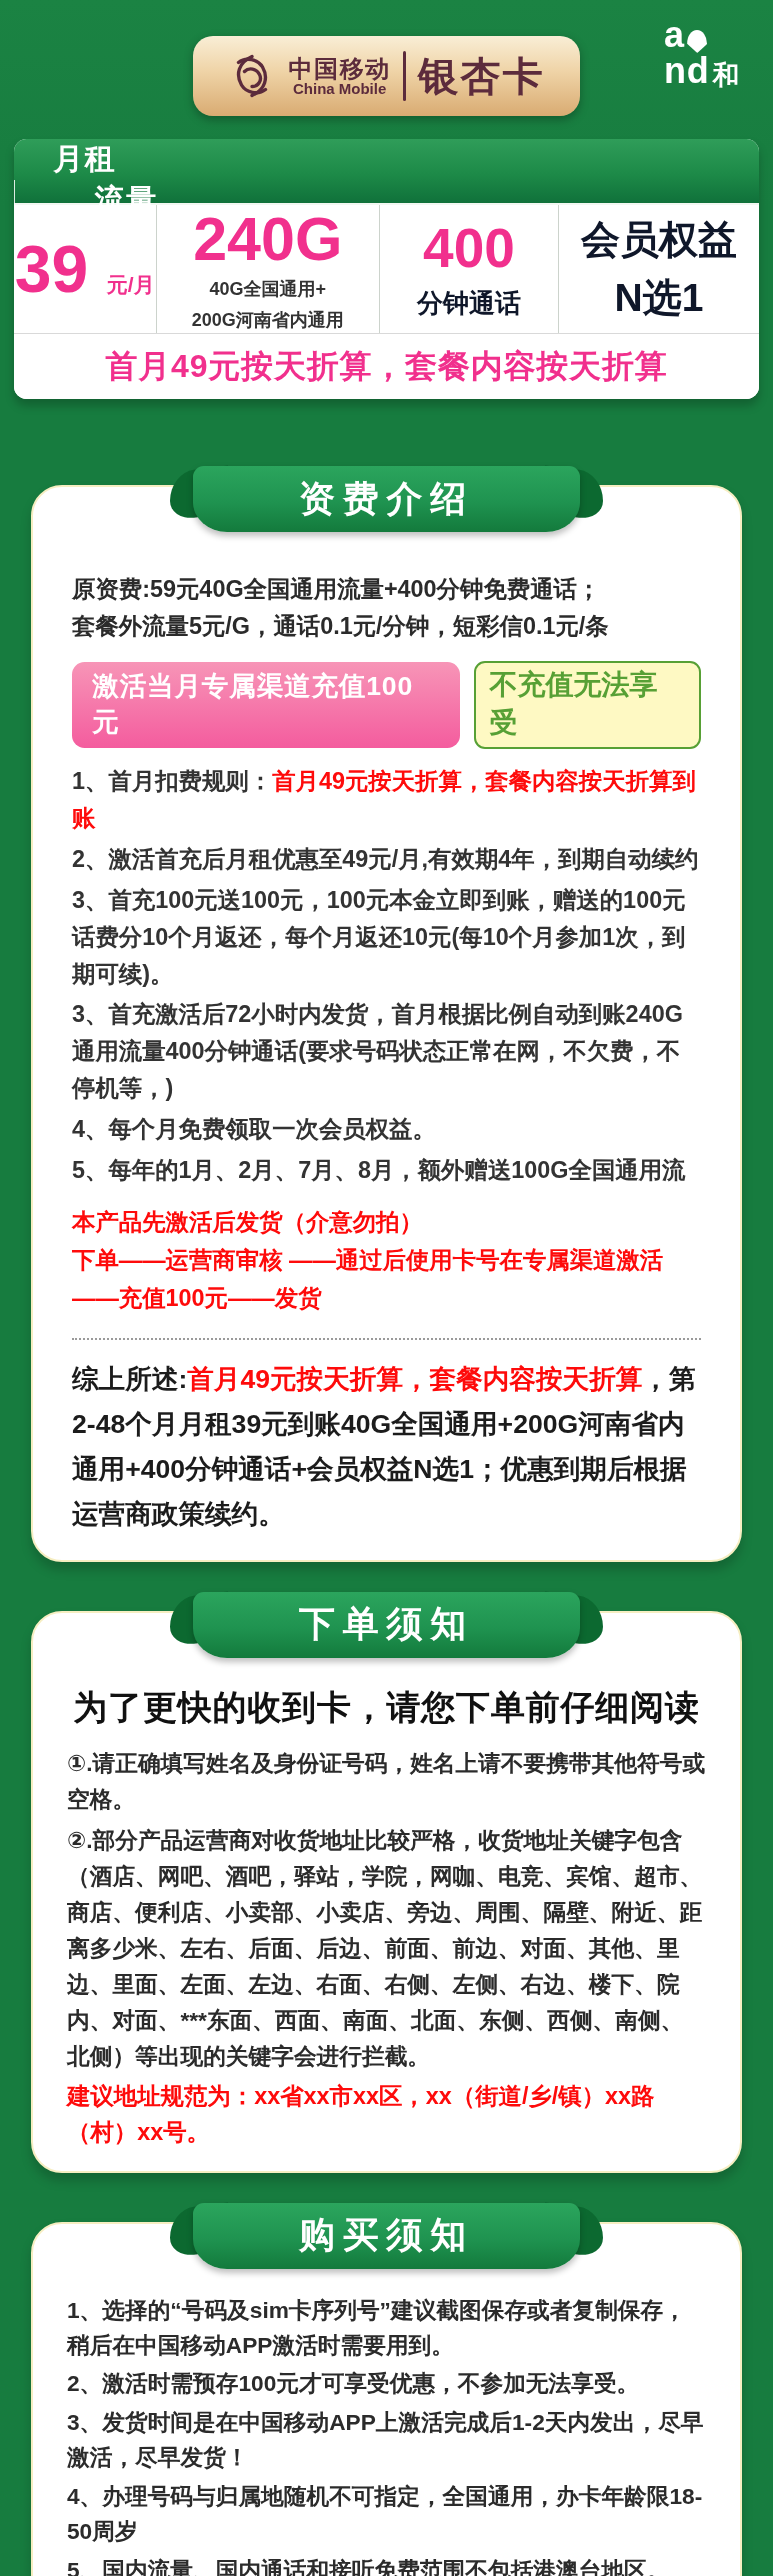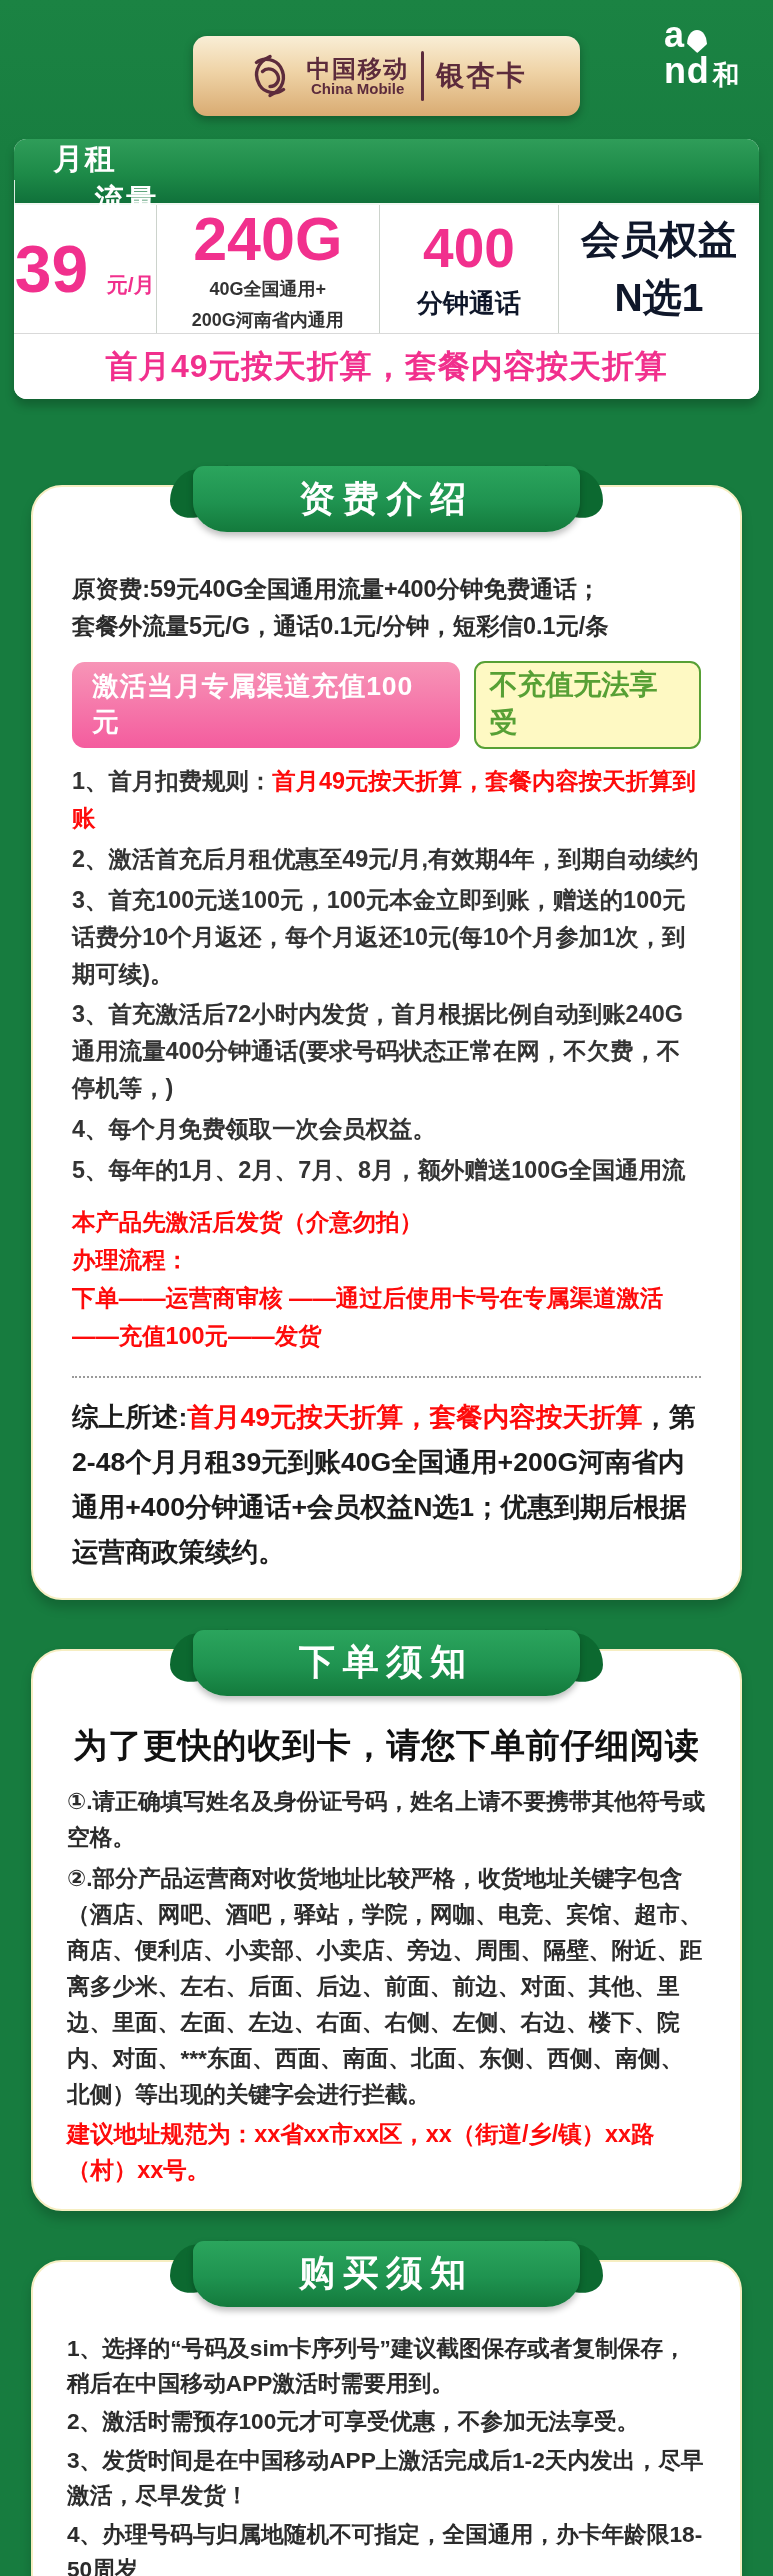--- a/index.html
+++ b/index.html
@@ -11,29 +11,29 @@
   .page {
     width:773px; height:2576px; position:relative; overflow:hidden;
     background:linear-gradient(180deg,#1b8343 0%,#177c3f 8%,#177c3f 100%);
   }
 
   
   .header { position:relative; padding-top:36px; height:116px; }
   .logo-badge {
     width:387px; height:80px; margin:0 auto;
     background:linear-gradient(180deg,#f9eed6 0%,#efd3a6 45%,#d9ab72 100%);
-    border-radius:14px; display:flex; align-items:center; justify-content:center;
+    border-radius:20px; display:flex; align-items:center; justify-content:center;
     gap:12.5px; color:#5c2b3c; box-shadow:0 3.9px 9.4px rgba(0,0,0,.28);
   }
   .cm-logo { width:48px; height:48px; flex:0 0 auto; }
   .cm-text { text-align:center; line-height:1.05; }
   .cm-text .cn { font-size:24px; font-weight:700; letter-spacing:1.6px; }
   .cm-text .en { font-size:15px; font-weight:600; }
   .logo-divider { width:2.3px; height:50px; background:#5c2b3c; border-radius:1.6px; }
-  .product-name { font-size:28px; font-weight:700; letter-spacing:2.3px; }
+  .product-name { font-size:40px; font-weight:700; letter-spacing:2.3px; }
   .and-logo {
     position:absolute; top:17px; right:11px; width:98px; height:72px;
     color:#fff; font-weight:700; line-height:1; text-align:left;
   }
   .and-row { display:flex; align-items:flex-end; }
   .and-a { font-size:36px; font-weight:800; }
   .and-pin {
     width:20.3px; height:23.4px; background:#fff; display:inline-block; margin-left:3.1px;
     border-radius:50% 50% 50% 50%/60% 60% 40% 40%;
     clip-path:polygon(0 0,100% 0,100% 60%,50% 100%,0 60%);
@@ -197,21 +197,20 @@
         <span class="badge-green">不充值无法享受</span>
       </div>
       <p class="rule"><span>1、首月扣费规则：</span><span class="red">首月49元按天折算，套餐内容按天折算到账</span></p>
       <p class="rule">2、激活首充后月租优惠至49元/月,有效期4年，到期自动续约</p>
       <p class="rule">3、首充100元送100元，100元本金立即到账，赠送的100元话费分10个月返还，每个月返还10元(每10个月参加1次，到期可续)。</p>
       <p class="rule">3、首充激活后72小时内发货，首月根据比例自动到账240G通用流量400分钟通话(要求号码状态正常在网，不欠费，不停机等，)</p>
       <p class="rule">4、每个月免费领取一次会员权益。</p>
       <p class="rule">5、每年的1月、2月、7月、8月，额外赠送100G全国通用流</p>
       <div class="red-block">
         <p>本产品先激活后发货（介意勿拍）</p>
-        <p>办理流程：</p>
         <p>下单——运营商审核 ——通过后使用卡号在专属渠道激活——充值100元——发货</p>
       </div>
       <hr class="dotted-hr">
       <p class="summary"><span>综上所述:</span><span class="red">首月49元按天折算，套餐内容按天折算</span><span>，第2-48个月月租39元到账40G全国通用+200G河南省内通用+400分钟通话+会员权益N选1；优惠到期后根据运营商政策续约。</span></p>
     </div>
   </div>
 
   <div class="section sec-2">
     <div class="ribbon">
       <div class="rb">下单须知</div>

